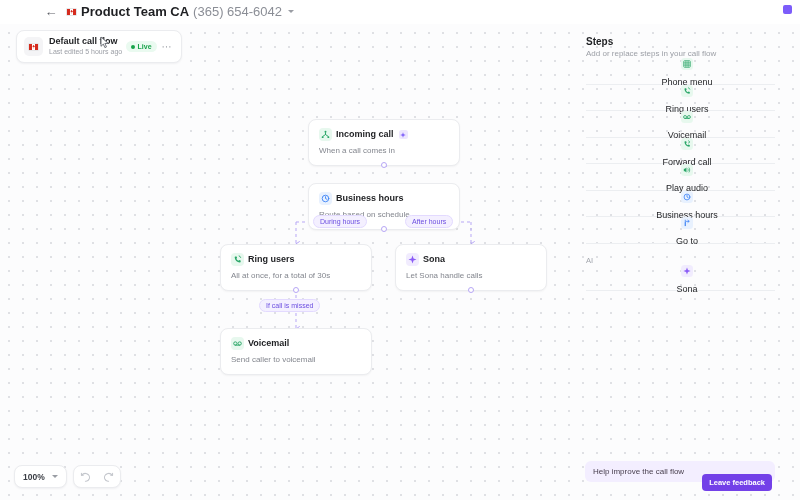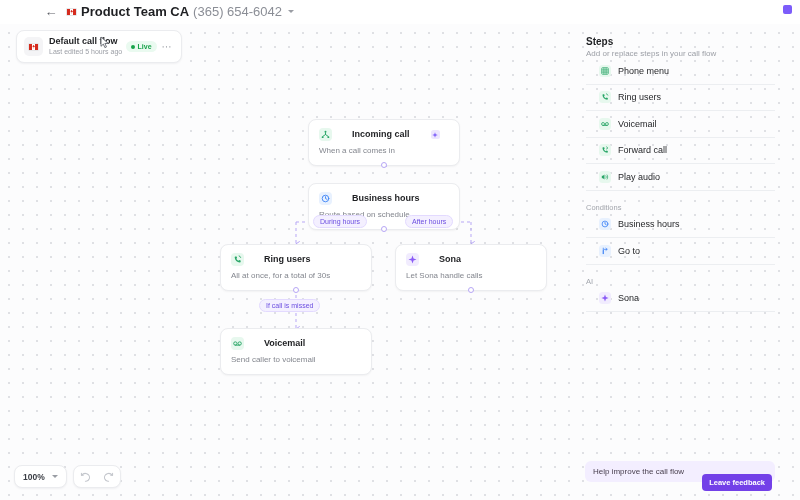--- a/index.html
+++ b/index.html
@@ -122,21 +122,21 @@
   .node {
     position: absolute;
     background: #ffffff;
     border: 1px solid #ebecef;
     border-radius: 8px;
     box-shadow: 0 1px 2px rgba(20,20,30,.045);
     padding: 8px 10px 9px 10px;
     z-index: 10;
   }
   .node-head {
-    display: flex; align-items: center; gap: 20px;
+    display: flex; align-items: center; gap: 4px;
     margin-bottom: 4px;
   }
   .node-ico {
     width: 13px; height: 13px; border-radius: 4px;
     display: flex; align-items: center; justify-content: center;
     flex: none;
   }
   .ico-green  { background: #e7f8ee; }
   .ico-blue   { background: #e8f1fe; }
   .ico-purple { background: #f1ecfe; }
@@ -203,20 +203,21 @@
     z-index: 30;
   }
   .sb-title { font-size: 10px; font-weight: 700; color: #1f2023; }
   .sb-sub   { font-size: 8px; color: #9b9ea5; margin-top: 2px; }
   .sb-group { font-size: 7.5px; color: #a2a5ac; margin: 12px 0 0 0; }
   .sb-item {
     display: flex; align-items: center; gap: 7px;
     height: 26.5px; padding-left: 13px;
     border-bottom: 1px solid #eceef1;
     cursor: pointer;
+    flex-direction: column;
   }
   .sb-item:first-of-type { border-top: 1px solid #eceef1; }
   .sb-ico {
     width: 12px; height: 12px; border-radius: 3.5px;
     display: flex; align-items: center; justify-content: center; flex: none;
   }
   .sb-label { font-size: 9px; color: #1f2023; font-weight: 500; }
 
   
   .feedback {
@@ -448,21 +449,20 @@
       <span class="sb-ico ico-green">
         <svg width="8" height="8" viewBox="0 0 12 12" fill="none" stroke="#2aa668" stroke-width="1.1" stroke-linecap="round" stroke-linejoin="round">
           <path d="M5.2,2.1 L2.9,4.2 L1.2,4.2 L1.2,7.8 L2.9,7.8 L5.2,9.9 Z" fill="#2aa668" stroke="none"></path>
           <path d="M7.4,4.2 C8,5.1 8,6.9 7.4,7.8"></path>
           <path d="M9.2,2.8 C10.4,4.3 10.4,7.7 9.2,9.2"></path>
         </svg>
       </span>
       <span class="sb-label">Play audio</span>
     </div>
 
-    <div class="sb-group">Conditions</div>
     <div class="sb-item">
       <span class="sb-ico ico-blue">
         <svg width="8" height="8" viewBox="0 0 12 12" fill="none" stroke="#3b82f6" stroke-width="1.2" stroke-linecap="round">
           <circle cx="6" cy="6" r="4.4"></circle>
           <path d="M6,3.6 L6,6 L7.9,7.1"></path>
         </svg>
       </span>
       <span class="sb-label">Business hours</span>
     </div>
     <div class="sb-item">

